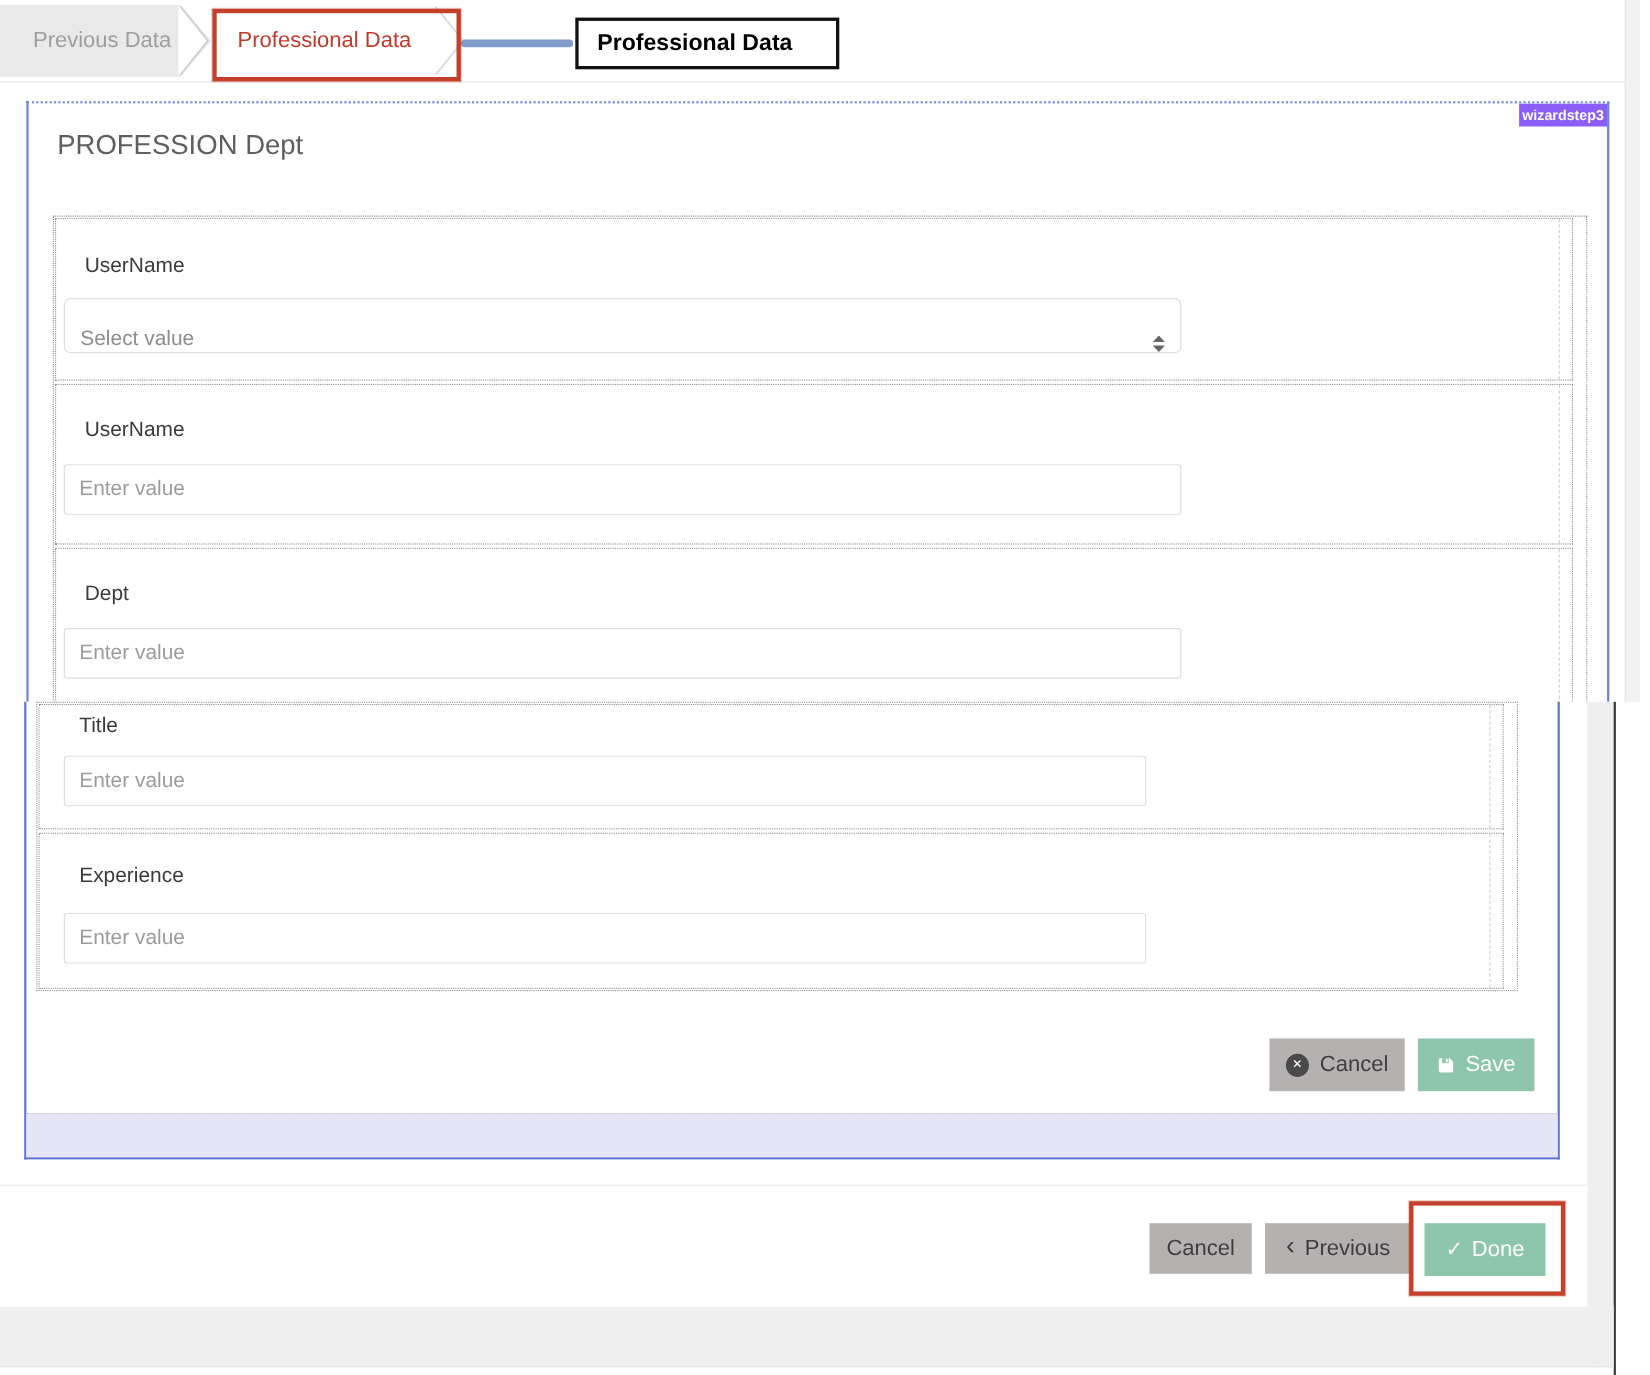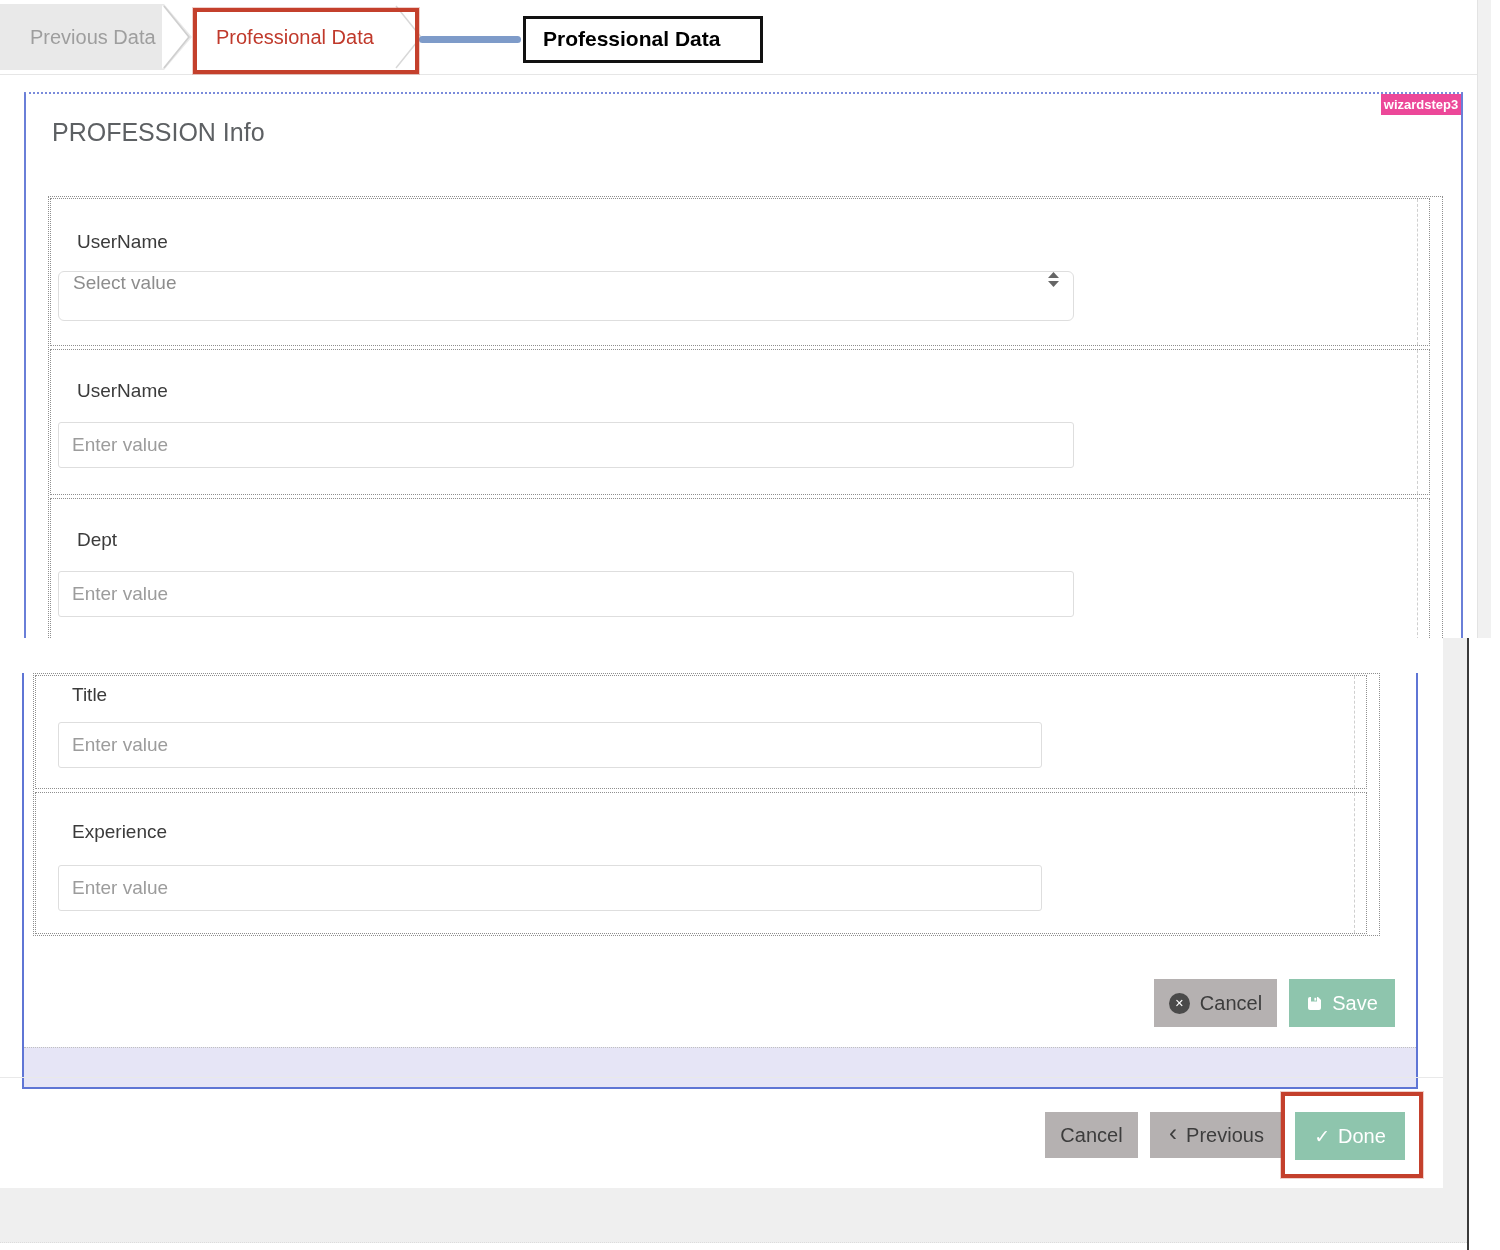--- a/index.html
+++ b/index.html
@@ -29,51 +29,51 @@
              background:#fff; border:3px solid #111; font-size:21px; font-weight:600;
              color:#000; line-height:40px; padding-left:17px; z-index:25; }
 
   .right-strip { position:absolute; left:1477px; top:0; width:14px; height:638px;
                  background:#f1f1f1; border-left:1px solid #e3e3e3; }
 
   
   .top-panel { position:absolute; left:24px; top:92px; width:1439px; height:546px;
                background:#fff; border-left:2px solid #6a7fd8; border-right:2px solid #6a7fd8;
                border-top:2px dotted #7a8bdb; overflow:hidden; }
-  .badge { position:absolute; top:0; right:0; width:80px; height:21px; background:#ec4899;
+  .badge { position:absolute; top:0; right:0; width:80px; height:21px; background:#8b5cf6;
            color:#fff; font-size:13px; font-weight:bold; text-align:center; line-height:21px; }
   .heading { position:absolute; left:26px; top:24px; font-size:25px; color:#5d6063; }
 
   .fields-outer { position:absolute; left:22px; top:102px; width:1395px;
                   border:1px dotted #8f8f8f; padding:1px 12px 1px 1px; }
   .f-section { position:relative; border:1px dotted #8f8f8f; margin-bottom:3px; background:#fff; }
   .f-section:last-child { margin-bottom:0; }
   .f-section::after { content:""; position:absolute; top:0; bottom:0; right:11px;
                       border-right:1px dashed #cfcfcf; }
   .f-label { position:absolute; left:26px; font-size:19px; color:#3b3b3b; }
   .sec-a { height:148px; } .sec-a .f-label { top:32px;text-align:right; }
   .sec-b { height:146px; } .sec-b .f-label { top:30px; }
   .sec-c { height:148px; } .sec-c .f-label { top:30px; }
 
   .f-select { position:absolute; left:7px; top:72px; width:1016px; height:50px;
               border:1px solid #dedede; border-radius:6px; background:#fff;
-              display:flex; align-items:flex-start; justify-content:space-between;
+              display:flex; align-items:flex-end; justify-content:space-between;
               padding:0 14px; color:#8d8d8d; font-size:19px; cursor:default; }
   .f-input { position:absolute; left:7px; top:72px; width:1016px; height:46px;
              border:1px solid #dedede; border-radius:3px; background:#fff;
              padding-left:13px; font-size:19px; color:#555; outline:none;
              font-family:"Liberation Sans","DejaVu Sans",sans-serif; }
   .f-input::placeholder { color:#9c9c9c; opacity:1; }
 
   
   .bottom-white { position:absolute; left:0; top:638px; width:1443px; height:550px; background:#fff; }
   .gutter { position:absolute; left:1443px; top:638px; width:24px; height:605px; background:#efefef; }
   .dark-edge { position:absolute; left:1467px; top:638px; width:2px; height:612px; background:#3a3a3a; }
 
-  .panel-b { position:absolute; left:22px; top:673px; width:1396px; height:416px;
+  .panel-b { position:absolute; left:22px; top:638px; width:1396px; height:416px;
              border-left:2px solid #5f75d5; border-right:2px solid #5f75d5;
              border-bottom:2px solid #5f75d5; background:#fff; }
   .fields-outer-b { position:absolute; left:9px; top:0; width:1347px;
                     border:1px dotted #8f8f8f; padding:1px 12px 1px 1px; }
   .sec-title { height:114px; } .sec-title .f-label { left:36px; top:8px; }
   .sec-exp { height:142px; } .sec-exp .f-label { left:36px; top:28px; }
   .b-input { left:22px; width:984px; }
   .sec-title .b-input { top:46px; }
   .sec-exp .b-input { top:72px; }
 
@@ -117,21 +117,21 @@
     <polyline points="2,1 27,32 2,63" fill="none" stroke="#d8d8d8" stroke-width="1.5"></polyline>
   </svg>
   <div class="red-box tab-annotation"></div>
   <div class="connector"></div>
   <div class="callout">Professional Data</div>
   <div class="hairline"></div>
   <div class="right-strip"></div>
 
   <div class="top-panel">
     <div class="badge">wizardstep3</div>
-    <div class="heading">PROFESSION Info</div>
+    <div class="heading">PROFESSION Dept</div>
 
     <div class="fields-outer">
 
       <div class="f-section sec-a">
         <div class="f-label">UserName</div>
         <div class="f-select">
           <span>Select value</span>
           <svg width="11" height="15">
             <polygon points="5.5,0 11,6 0,6" fill="#666"></polygon>
             <polygon points="0,9 11,9 5.5,15" fill="#666"></polygon>

